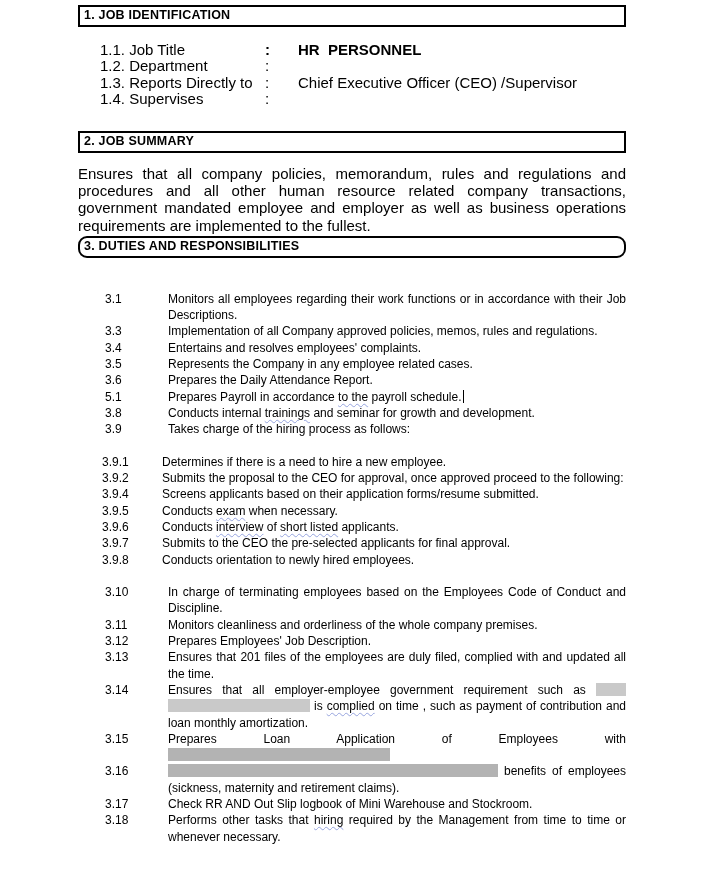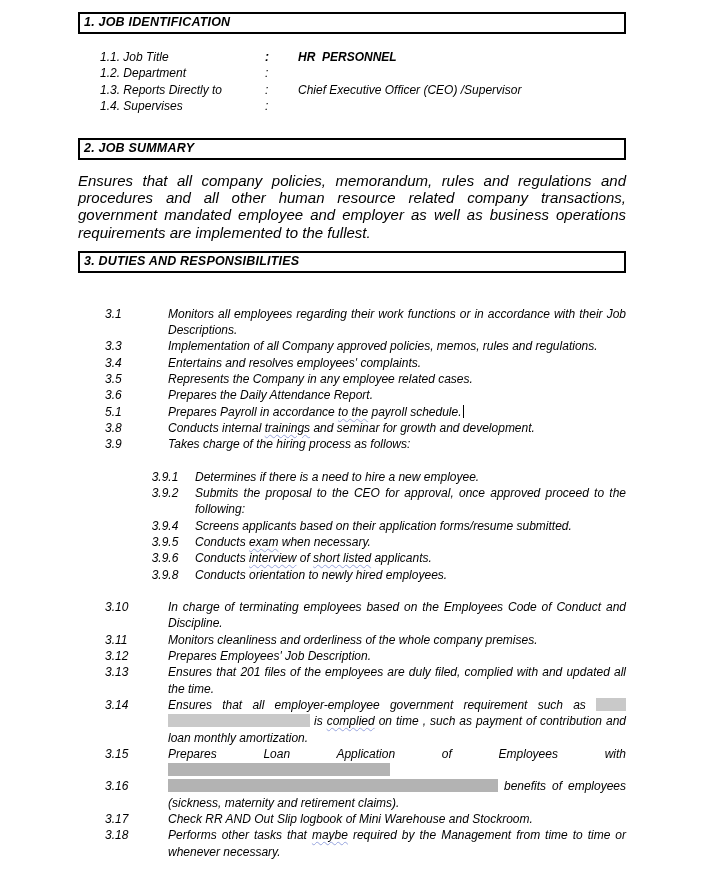--- a/index.html
+++ b/index.html
@@ -5,57 +5,56 @@
   * { margin:0; padding:0; box-sizing:border-box; }
   html,body { background:#ffffff; }
   body {
     width:727px; height:876px;
     font-family:"Liberation Sans", sans-serif;
     color:#000;
     overflow:hidden;
   }
   .doc {
     width:705px; height:876px;
-    padding:12px 79px 0 78px;
+    padding:5px 79px 0 78px;
     background:#fff;
-    font-style:italic;
   }
   .sec-head {
     border:2px solid #000;
     background:#fff;
     font-weight:bold;
     font-size:12.5px;
     line-height:15px;
     padding:1px 4px 2px 4px;
     letter-spacing:0.2px;
   }
   .sec-head.h2 { margin-top:23px; }
-  .sec-head.h3 { margin-top:10px; }
+  .sec-head.h3 { margin-top:2px;border-radius:9px; }
   .fields {
     margin:15px 0 0 22px;
-    font-size:12px;
+    font-size:15px;
     line-height:16.4px;
   }
   .field-row { display:flex; }
   .f-label { width:165px; }
   .f-colon { width:33px; }
   .f-value { flex:1; white-space:pre-wrap; }
   .b { font-weight:bold; }
   .summary-para {
     margin-top:12px;
     font-size:15px;
     line-height:17.3px;
     text-align:justify;
   }
   .duties { margin-top:33px; font-size:12px; }
   .duty-group { margin-top:16.3px; }
   .duty-group:first-child { margin-top:16px; }
   .duty-row { display:flex; line-height:16.3px; }
   .duty-num { margin-left:27px; width:63px; flex:none; }
-  .duty-row.lvl2 .duty-num { margin-left:57px; width:60px;text-align:center; }
+  .duty-row.lvl2 .duty-num { margin-left:24px; width:60px; }
   .duty-text { flex:1; text-align:justify; }
   .wavy {
     text-decoration-line:underline;
     text-decoration-style:wavy;
     text-decoration-color:#96a4de;
     text-decoration-thickness:1px;
     text-underline-offset:2px;
   }
   .redact {
     display:inline-block;
@@ -163,20 +162,24 @@
         </div>
         <div class="duty-row lvl2">
           <span class="duty-num">3.9.5</span>
           <span class="duty-text">Conducts <span class="wavy">exam</span> when necessary.</span>
         </div>
         <div class="duty-row lvl2">
           <span class="duty-num">3.9.6</span>
           <span class="duty-text">Conducts <span class="wavy">interview</span> of <span class="wavy">short listed</span> applicants.</span>
         </div>
         <div class="duty-row lvl2">
+          <span class="duty-num">3.9.7</span>
+          <span class="duty-text">Submits to the CEO the pre-selected applicants for final approval.</span>
+        </div>
+        <div class="duty-row lvl2">
           <span class="duty-num">3.9.8</span>
           <span class="duty-text">Conducts orientation to newly hired employees.</span>
         </div>
       </div>
       <div class="duty-group">
         <div class="duty-row">
           <span class="duty-num">3.10</span>
           <span class="duty-text">In charge of terminating employees based on the Employees Code of Conduct and Discipline.</span>
         </div>
         <div class="duty-row">
@@ -202,18 +205,18 @@
         <div class="duty-row">
           <span class="duty-num">3.16</span>
           <span class="duty-text"><span class="redact dark" style="width: 330px;"></span> benefits of employees (sickness, maternity and retirement claims).</span>
         </div>
         <div class="duty-row">
           <span class="duty-num">3.17</span>
           <span class="duty-text">Check RR AND Out Slip logbook of Mini Warehouse and Stockroom.</span>
         </div>
         <div class="duty-row">
           <span class="duty-num">3.18</span>
-          <span class="duty-text">Performs other tasks that <span class="wavy">maybe</span> required by the Management from time to time or whenever necessary.</span>
+          <span class="duty-text">Performs other tasks that <span class="wavy">hiring</span> required by the Management from time to time or whenever necessary.</span>
         </div>
       </div>
     </div>
 
 </div>
 
 </body></html>

